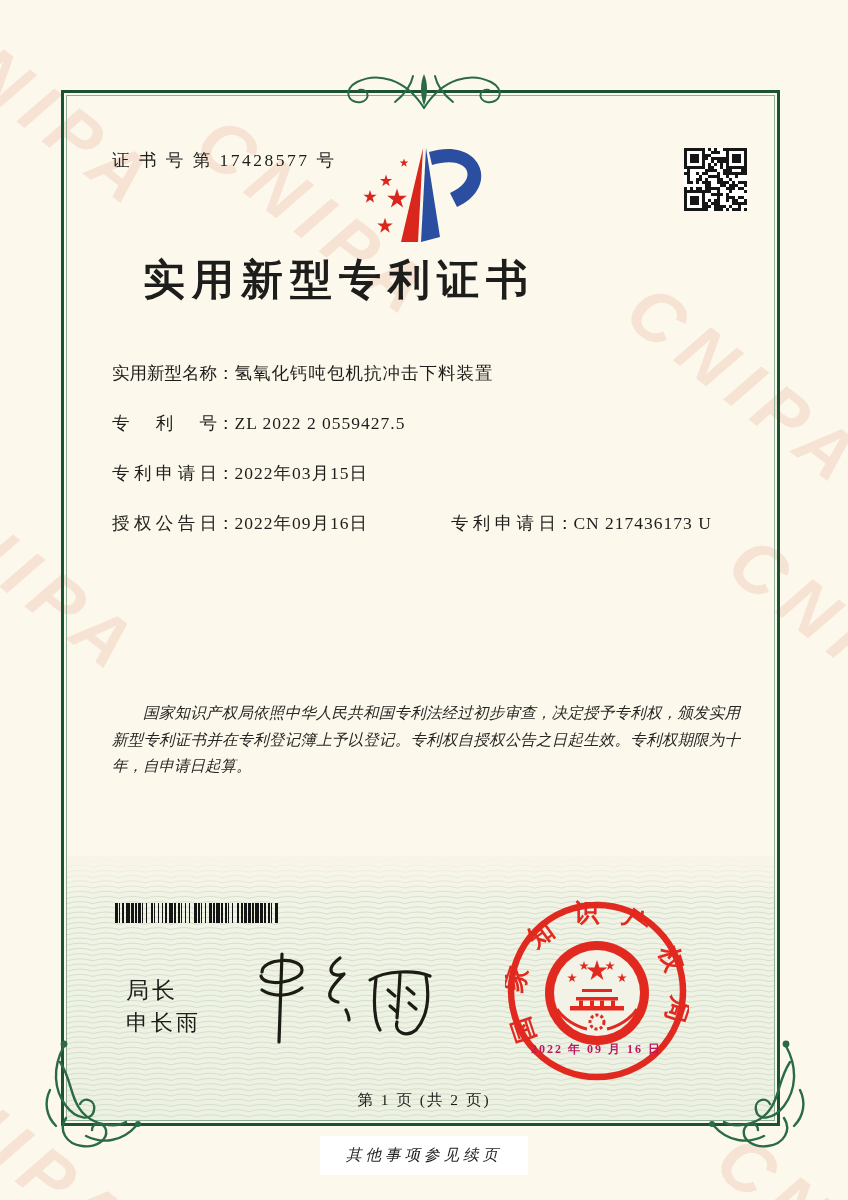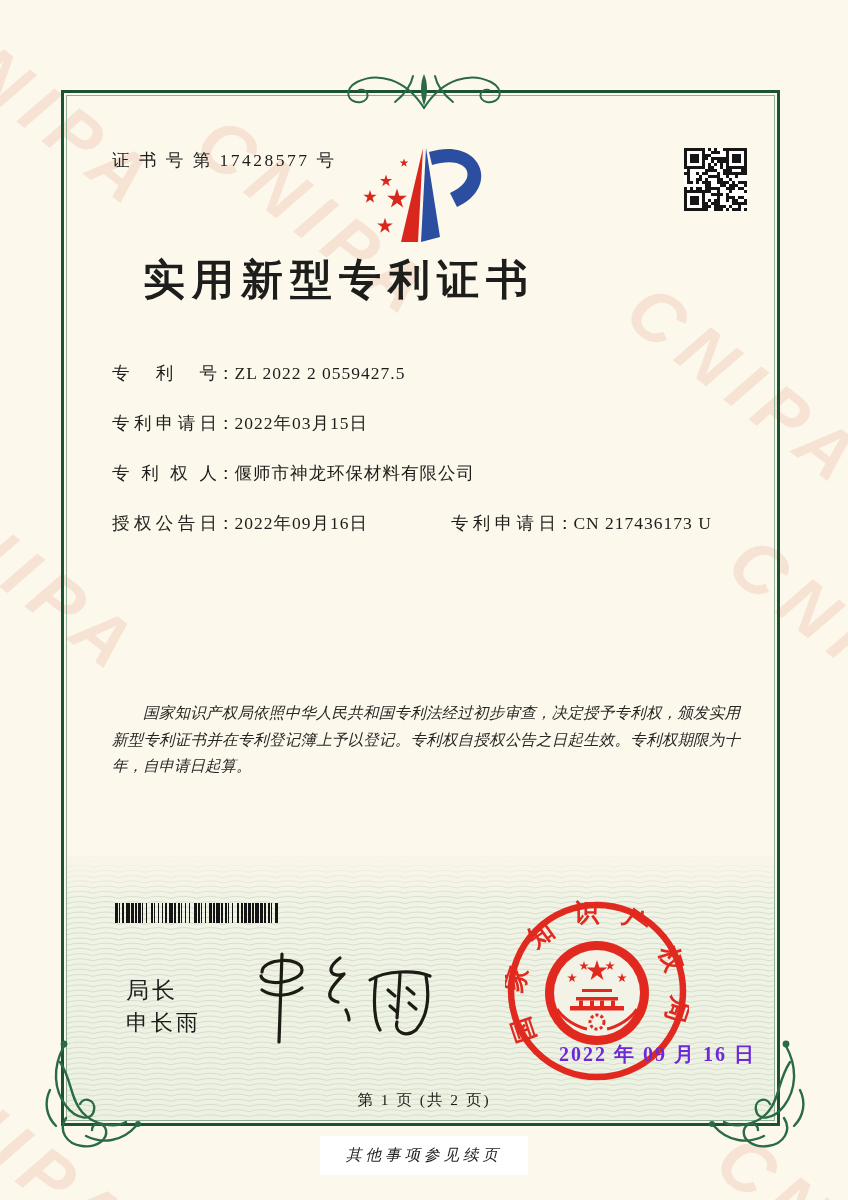--- a/index.html
+++ b/index.html
@@ -69,23 +69,22 @@
   .barcode{left:115px;top:903px;height:20px;font-size:0;white-space:nowrap;}
   .barcode i{display:inline-block;height:20px;}
   .barcode i.b{background:#141414;}
   
   .sig-title{left:126px;top:975px;font-size:23px;letter-spacing:3px;}
   .sig-name{left:126px;top:1008px;font-size:22px;letter-spacing:3px;}
   .sig-hand{left:252px;top:948px;}
   
   .seal{left:505px;top:899px;}
   .seal-date{
-    left:531px;top:1041px;font-size:20px;letter-spacing:2px;color:#6d28d9;
+    left:531px;top:1041px;font-size:12px;letter-spacing:2px;color:#be185d;
     font-weight:bold;
-    margin-left:28px;
   }
   
   .page-info{left:0;top:1090px;width:848px;text-align:center;font-size:15.5px;letter-spacing:2px;}
   .cont-note{
     left:50%;top:1136px;transform:translateX(-50%);
     background:#ffffff;padding:9px 26px;
     font-size:15.5px;letter-spacing:4px;font-style:italic;
   }
   .orn{pointer-events:none;}
 </style>
@@ -603,27 +602,27 @@
     <i class="on"></i>
     <i class="on"></i>
     <i class=""></i>
     <i class="on"></i>
   </div>
 
 <div class="abs title">实用新型专利证书</div>
 
 <div class="abs fields">
   <div class="frow">
+    <span class="flabel">实用新型名称</span><span>：</span><span class="fval">氢氧化钙吨包机抗冲击下料装置</span>
+  </div>
+  <div class="frow">
     <span class="flabel">专利号</span><span>：</span><span class="fval">ZL 2022 2 0559427.5</span>
   </div>
   <div class="frow">
     <span class="flabel">专利申请日</span><span>：</span><span class="fval">2022年03月15日</span>
-  </div>
-  <div class="frow">
-    <span class="flabel">专利权人</span><span>：</span><span class="fval">偃师市神龙环保材料有限公司</span>
   </div>
   <div class="frow">
     <span class="flabel">授权公告日</span><span>：</span><span class="fval1">2022年09月16日</span>
     <span class="flabel">专利申请日</span><span>：</span><span class="fval">CN 217436173 U</span>
   </div>
 </div>
 
 <div class="abs body-text">
   <p>国家知识产权局依照中华人民共和国专利法经过初步审查，决定授予专利权，颁发实用新型专利证书并在专利登记簿上予以登记。专利权自授权公告之日起生效。专利权期限为十年，自申请日起算。</p>
 </div>

